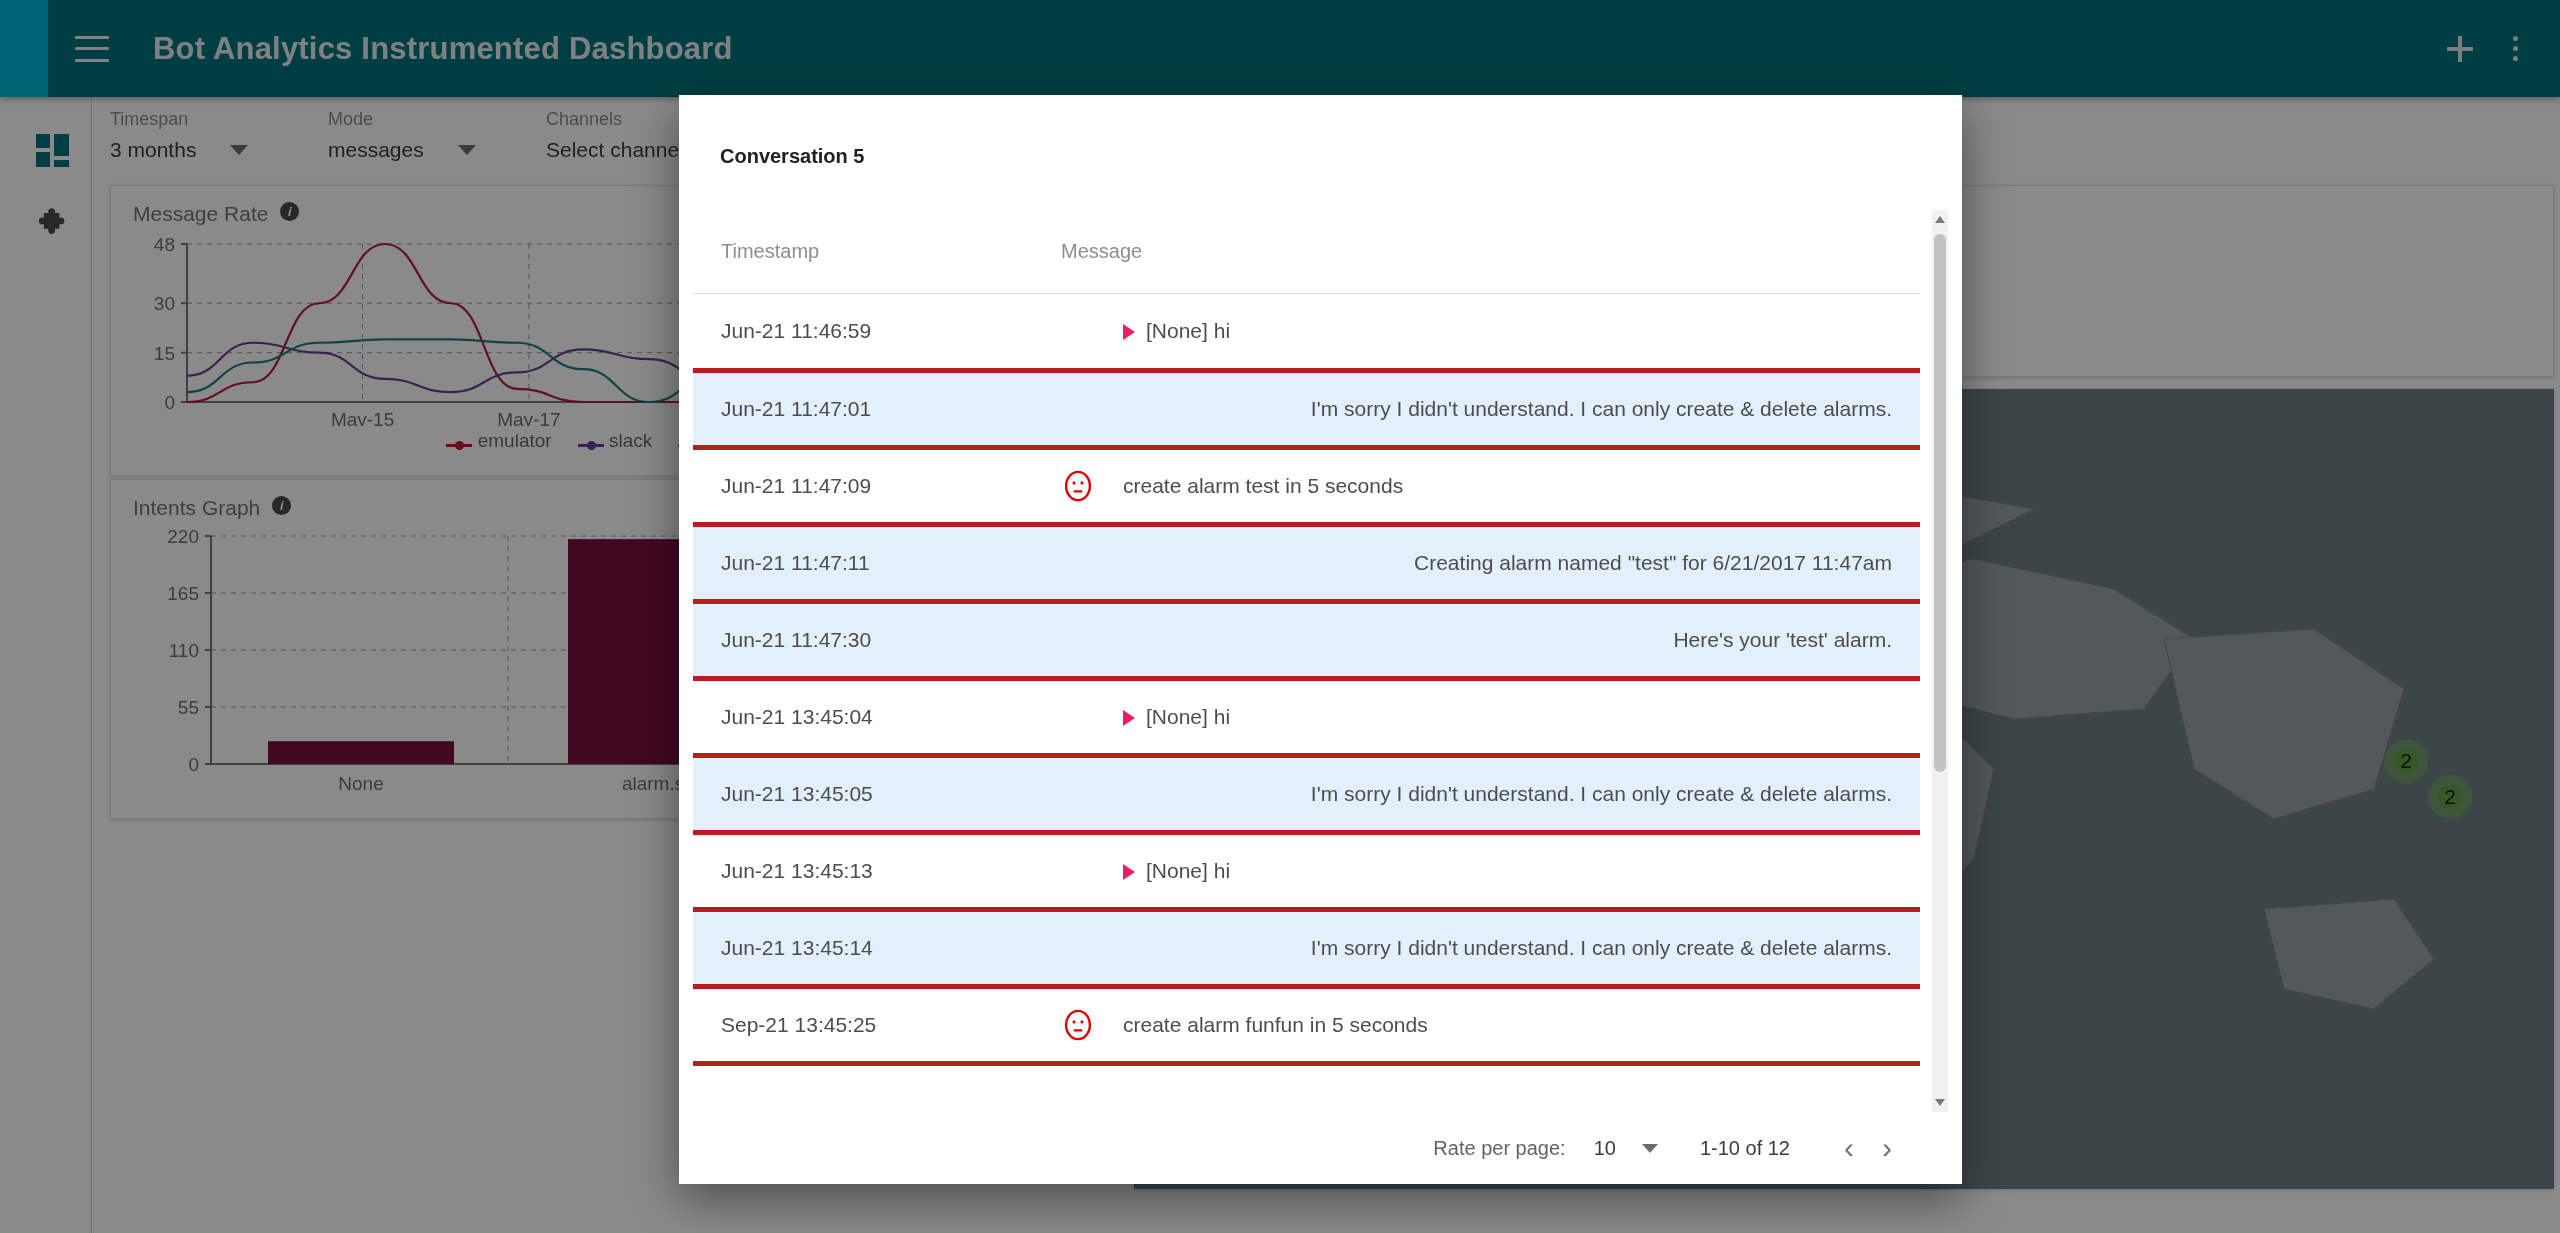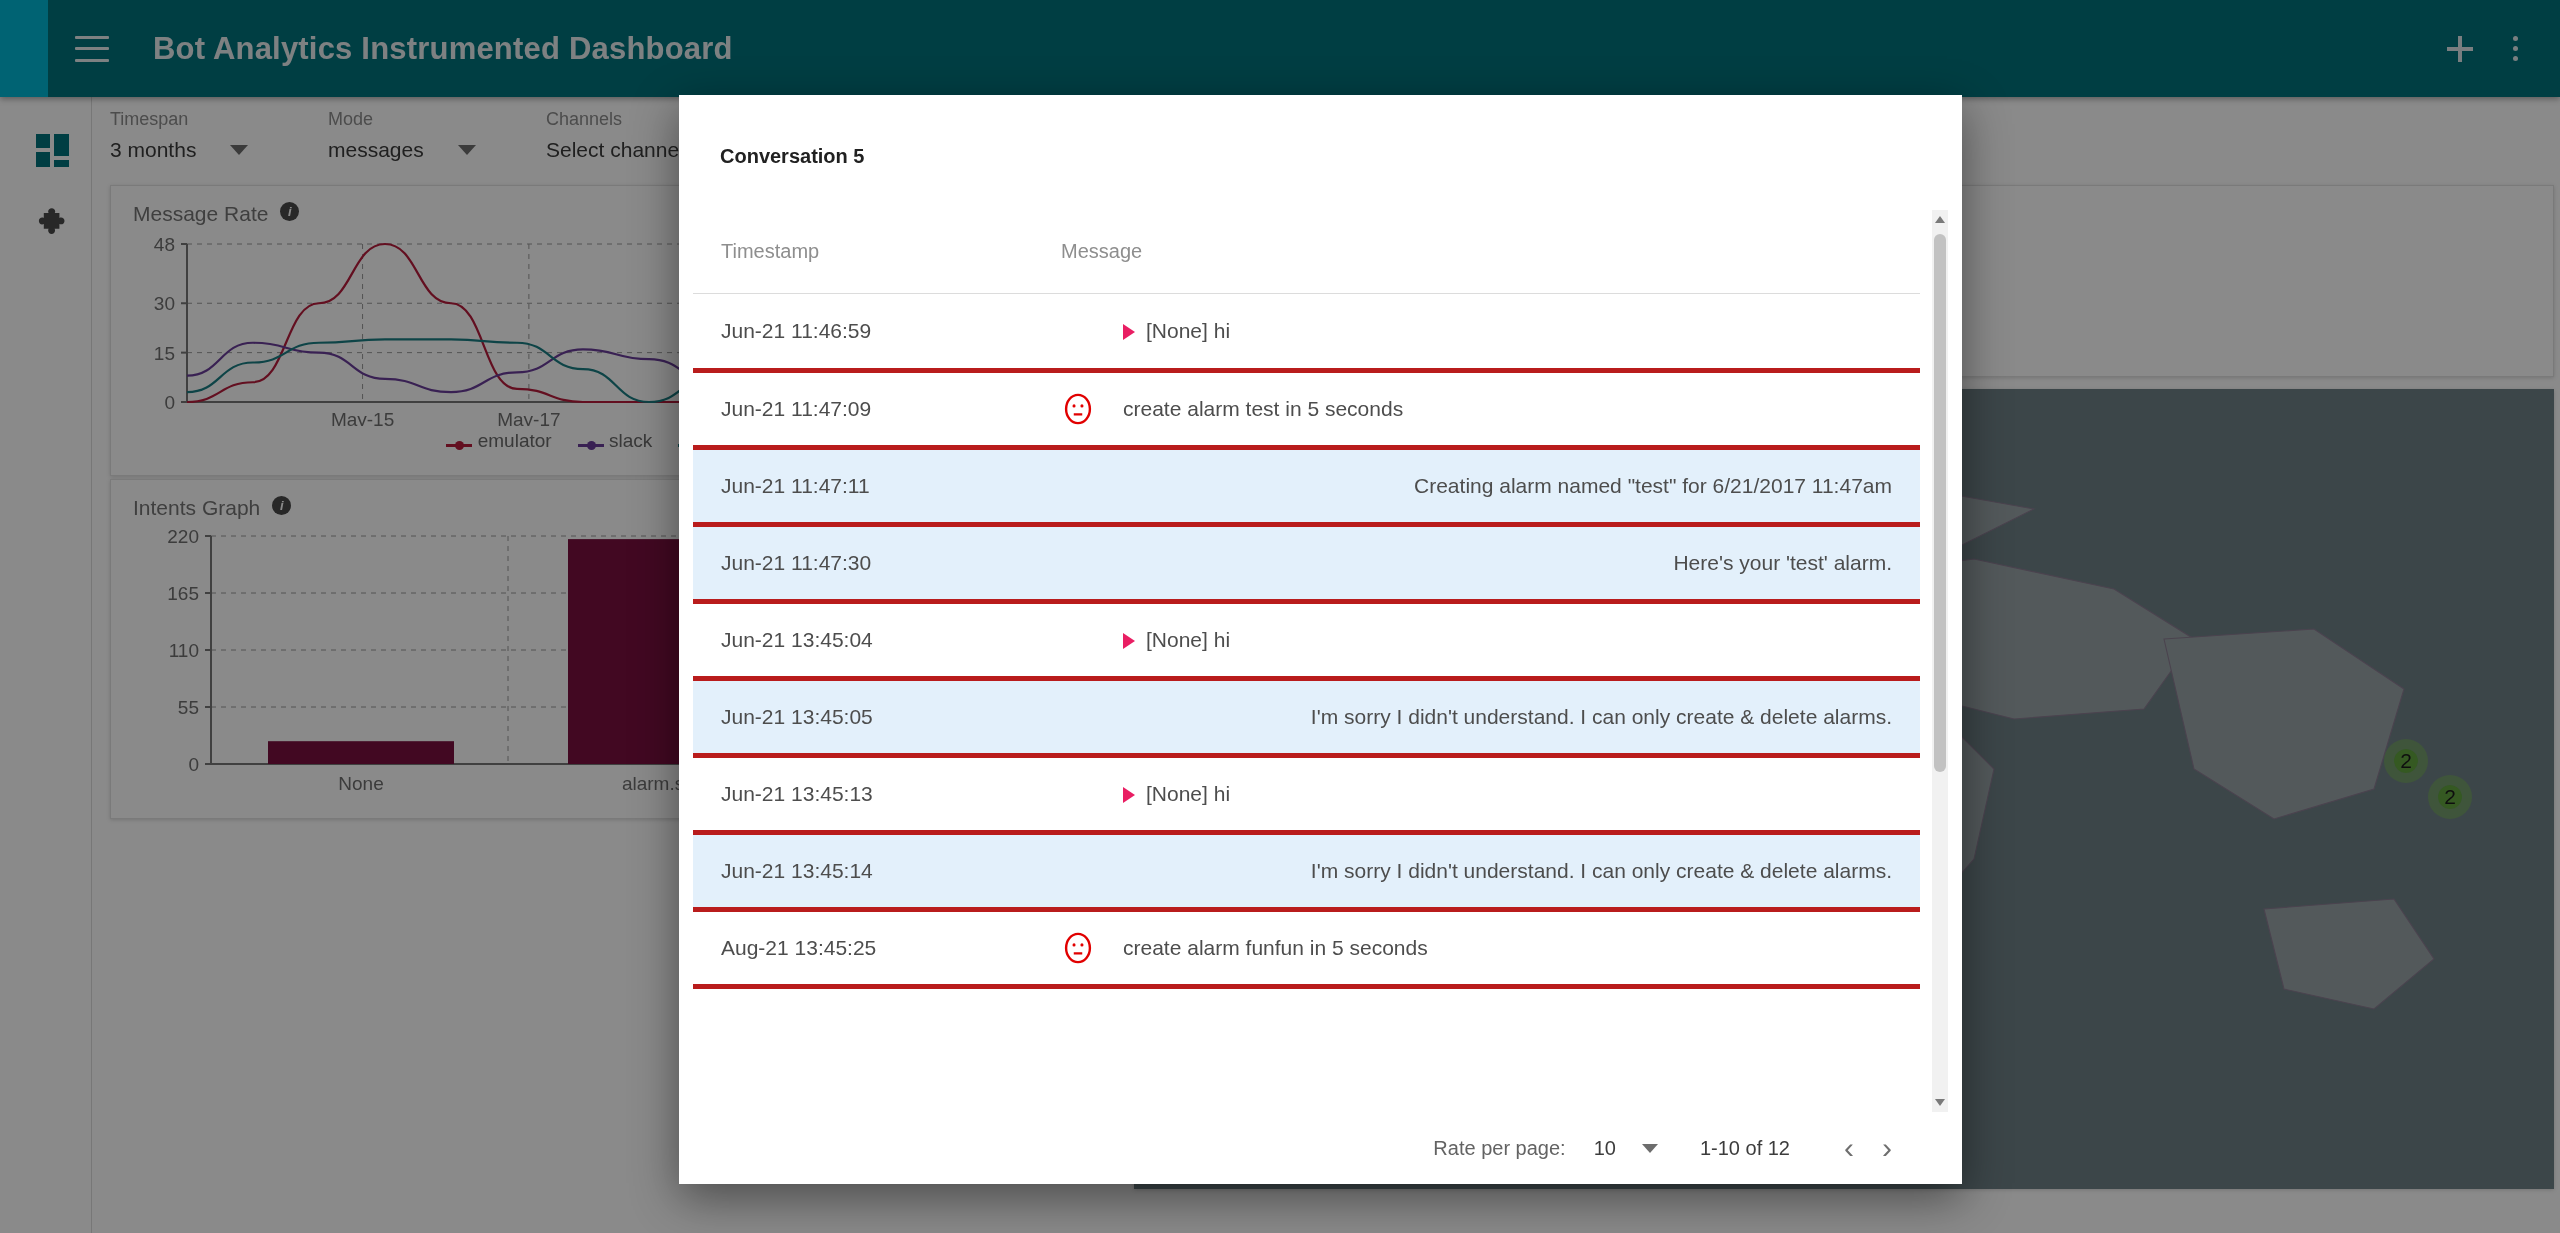--- a/index.html
+++ b/index.html
@@ -385,20 +385,26 @@
             <tr>
               <td class="ts">Jun-21 11:46:59</td>
               <td class="msg">
                 <div class="msg-inner">
                   <span class="pad-icon"></span>
                   <span class="gap"></span>
                   <span class="msg-text"><span class="triangle"></span>[None] hi</span>
                 </div>
               </td>
             </tr>
+            <tr class="alt">
+              <td class="ts">Jun-21 11:47:01</td>
+              <td class="msg">
+                <span class="msg-right">I'm sorry I didn't understand. I can only create &amp; delete alarms.</span>
+              </td>
+            </tr>
             <tr>
               <td class="ts">Jun-21 11:47:09</td>
               <td class="msg">
                 <div class="msg-inner">
                   <svg class="sent-icon" viewBox="0 0 24 24">
                     <ellipse cx="12" cy="12" rx="8.4" ry="10" fill="none" stroke="#e10000" stroke-width="1.7"></ellipse>
                     <circle cx="9.2" cy="9.8" r="1.1" fill="#e10000"></circle>
                     <circle cx="14.8" cy="9.8" r="1.1" fill="#e10000"></circle>
                     <line x1="9" y1="15.8" x2="15" y2="15.8" stroke="#e10000" stroke-width="1.6"></line>
                   </svg>
@@ -445,21 +451,21 @@
                 </div>
               </td>
             </tr>
             <tr class="alt">
               <td class="ts">Jun-21 13:45:14</td>
               <td class="msg">
                 <span class="msg-right">I'm sorry I didn't understand. I can only create &amp; delete alarms.</span>
               </td>
             </tr>
             <tr>
-              <td class="ts">Aug-21 13:45:25</td>
+              <td class="ts">Sep-21 13:45:25</td>
               <td class="msg">
                 <div class="msg-inner">
                   <svg class="sent-icon" viewBox="0 0 24 24">
                     <ellipse cx="12" cy="12" rx="8.4" ry="10" fill="none" stroke="#e10000" stroke-width="1.7"></ellipse>
                     <circle cx="9.2" cy="9.8" r="1.1" fill="#e10000"></circle>
                     <circle cx="14.8" cy="9.8" r="1.1" fill="#e10000"></circle>
                     <line x1="9" y1="15.8" x2="15" y2="15.8" stroke="#e10000" stroke-width="1.6"></line>
                   </svg>
                   <span class="gap"></span>
                   <span class="msg-text">create alarm funfun in 5 seconds</span>

